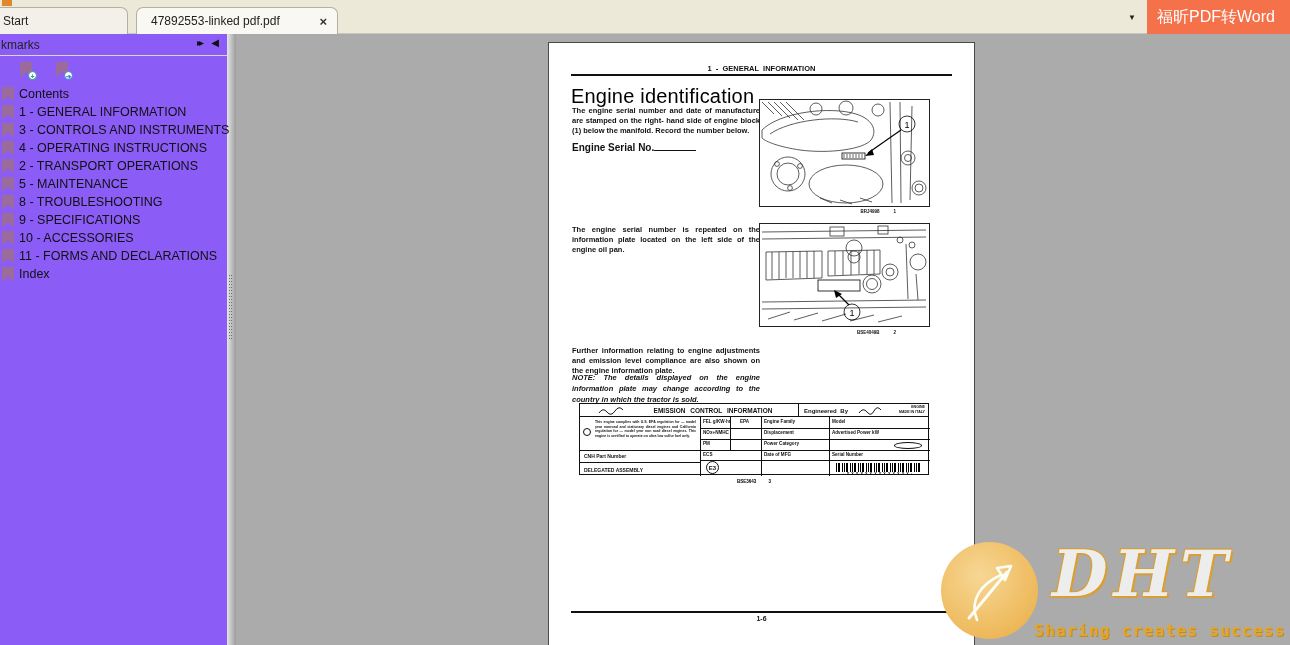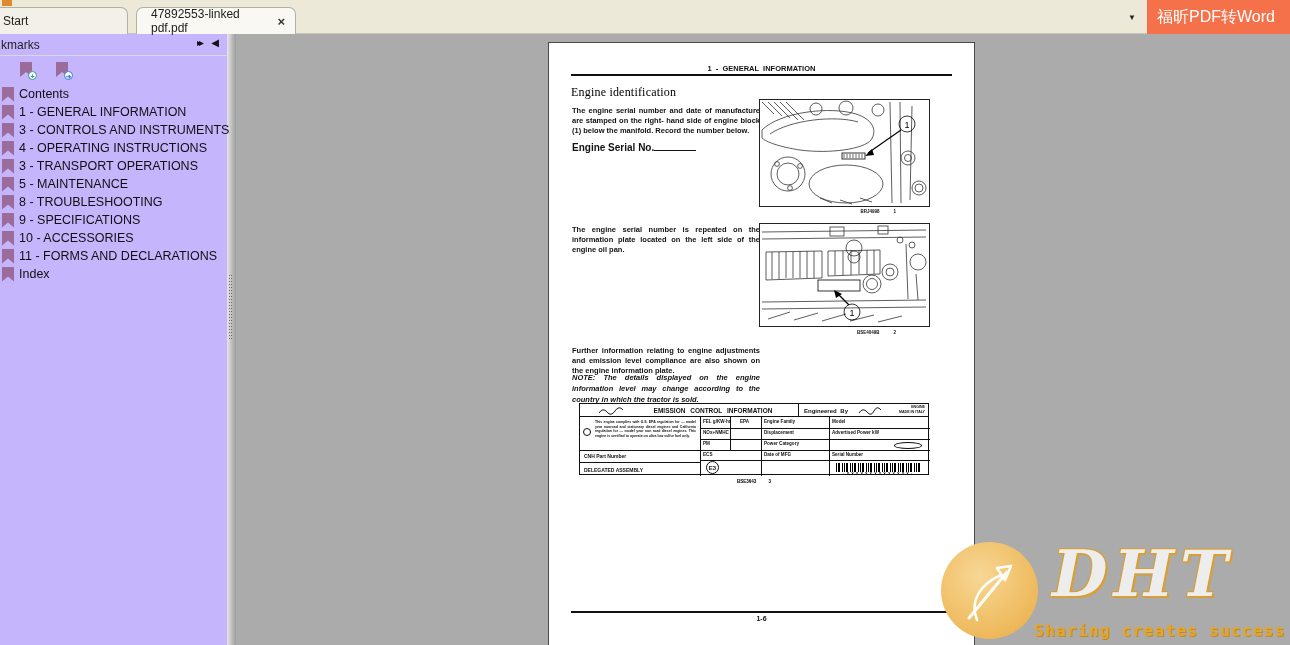--- a/index.html
+++ b/index.html
@@ -3,27 +3,27 @@
 <meta charset="utf-8">
 <style>
   * { margin:0; padding:0; box-sizing:border-box; }
   html,body { width:1290px; height:645px; overflow:hidden; font-family:"Liberation Sans",sans-serif; background:#ababab; }
 
   
   .tabbar { position:absolute; left:0; top:0; width:1290px; height:34px; background:#ece9d8; border-bottom:1px solid #c9c6b8; z-index:30; }
   .mini-sq { position:absolute; left:2px; top:0; width:10px; height:6px; background:#e0882e; }
   .tab { position:absolute; top:7px; height:27px; border:1px solid #b3b0a2; border-bottom:none; border-radius:7px 7px 0 0; font-size:12px; color:#222; display:flex; align-items:center; }
   .tab-start { left:-14px; width:142px; background:#f2f0e8; padding-left:16px; }
-  .tab-active { left:136px; width:160px; background:#f9f8f3; padding-left:14px; justify-content:space-between; padding-right:10px; }
+  .tab-active { left:136px; width:202px; background:#f9f8f3; padding-left:14px; justify-content:space-between; padding-right:10px; }
   .tab-close { font-size:13px; font-weight:bold; color:#333; cursor:default; line-height:1; }
   .caret-btn { position:absolute; left:1124px; top:10px; width:16px; height:15px; font-size:8px; color:#222; text-align:center; line-height:15px; }
   .convert-btn { position:absolute; left:1147px; top:0; width:160px; height:34px; background:#f4714a; color:#fff; font-size:16px; line-height:34px; padding-left:10px; white-space:nowrap; overflow:hidden; }
 
   
-  .panel { position:absolute; left:0; top:34px; width:227px; height:611px; background:#c4b5fd; z-index:20; }
+  .panel { position:absolute; left:0; top:34px; width:227px; height:611px; background:#8b5cf6; z-index:20; }
   .panel-head { position:absolute; left:0; top:0; width:100%; height:22px; border-bottom:1px solid #d7d7d7; }
   .panel-title { position:absolute; left:1px; top:4px; font-size:12px; color:#222; }
   .ph-ico { position:absolute; top:3px; font-size:10px; color:#111; }
   .ph-exp { right:26px; letter-spacing:-3px; }
   .ph-col { right:8px; }
   .bm-toolbar { position:absolute; left:0; top:26px; height:24px; width:100%; }
   .bm-tool { position:absolute; top:2px; width:13px; height:16px; }
   .bm-flag { position:absolute; left:0; top:0; width:12px; height:15px; background:#9b6b9b; clip-path:polygon(0 0,100% 0,100% 100%,50% 66%,0 100%); }
   .badge { position:absolute; right:-4px; bottom:-2px; width:9px; height:9px; border-radius:50%; font-size:7px; font-weight:bold; text-align:center; line-height:9px; background:#fff; }
   .badge-add { border:1px solid #2d9a94; color:#2d9a94; }
@@ -39,21 +39,21 @@
           background:repeating-linear-gradient(to bottom,#6e6e6e 0 1px,transparent 1px 3px);
           -webkit-mask:linear-gradient(to right,#000 1px,transparent 1px 2px,#000 2px 3px,transparent 3px); }
 
   
   .docarea { position:absolute; left:236px; top:34px; width:1054px; height:611px; background:#ababab; }
   .page { position:absolute; left:548px; top:42px; width:427px; height:610px; background:#fff; border:1px solid #4a4a4a; z-index:5; }
   .pg-header { position:absolute; top:21px; left:0; width:100%; text-align:center; font-size:7.5px; font-weight:bold; color:#111; word-spacing:2px; }
   .rule { position:absolute; left:22px; right:22px; height:2px; background:#111; }
   .rule-top { top:31px; }
   .rule-bot { top:568px; height:1.5px; }
-  .pg-title { position:absolute; left:22px; top:42px; font-size:12px; color:#000; letter-spacing:.2px;font-family:Liberation Serif, serif; }
+  .pg-title { position:absolute; left:22px; top:42px; font-size:20px; color:#000; letter-spacing:.2px; }
   .para { position:absolute; left:23px; width:188px; font-size:7.5px; font-weight:bold; line-height:1.3; text-align:justify; color:#111; }
   .p1 { top:63px; } .p2 { top:182px; } .p3 { top:303px; }
   .note { top:330px; font-style:italic; line-height:1.45; }
   .serial { position:absolute; left:23px; top:99px; font-size:10px; font-weight:bold; color:#111; }
   .serial u { text-decoration:none; display:inline-block; width:42px; border-bottom:1px solid #111; }
   .fig { position:absolute; left:210px; width:171px; border:1.5px solid #222; background:#fff; }
   .fig1 { top:56px; height:108px; } .fig2 { top:180px; height:104px; }
   .figcap { position:absolute; left:210px; width:171px; font-size:4.5px; font-weight:bold; color:#111; display:flex; justify-content:flex-end; gap:14px; padding-right:34px; }
   .cap1 { top:166px; } .cap2 { top:287px; }
   .cap3 { position:absolute; left:30px; top:436px; width:350px; font-size:4.5px; font-weight:bold; display:flex; justify-content:center; gap:12px; }
@@ -132,21 +132,21 @@
       <div class="bm-row">
         <span class="bm-flag"></span>
         <span class="bm-label">3 - CONTROLS AND INSTRUMENTS</span>
       </div>
       <div class="bm-row">
         <span class="bm-flag"></span>
         <span class="bm-label">4 - OPERATING INSTRUCTIONS</span>
       </div>
       <div class="bm-row">
         <span class="bm-flag"></span>
-        <span class="bm-label">3 - TRANSPORT OPERATIONS</span>
+        <span class="bm-label">2 - TRANSPORT OPERATIONS</span>
       </div>
       <div class="bm-row">
         <span class="bm-flag"></span>
         <span class="bm-label">5 - MAINTENANCE</span>
       </div>
       <div class="bm-row">
         <span class="bm-flag"></span>
         <span class="bm-label">8 - TROUBLESHOOTING</span>
       </div>
       <div class="bm-row">
@@ -244,21 +244,21 @@
       <path d="M89 81 L78 70" stroke="#000" stroke-width="1.2"></path>
       <path d="M76 74 L74 66 L82 70 Z" fill="#000" stroke="none"></path>
     </svg>
   </div>
   <div class="figcap cap2">
     <span>BSE4049B</span>
       <span>2</span>
   </div>
 
   <div class="para p3">Further information relating to engine adjustments and emission level compliance are also shown on the engine information plate.</div>
-  <div class="para note">NOTE: The details displayed on the engine information level may change according to the country in which the tractor is sold.</div>
+  <div class="para note">NOTE: The details displayed on the engine information plate may change according to the country in which the tractor is sold.</div>
 
   <div class="etable">
     <div class="eth">
       <svg class="squig" style="left:18px" width="26" height="10" viewBox="0 0 26 10">
         <path d="M1 7 Q5 1 9 6 T17 5 T25 4" stroke="#000" stroke-width="0.9" fill="none"></path>
       </svg>
       <span class="etitle">EMISSION  CONTROL  INFORMATION</span>
       <span class="engby">Engineered  By</span>
       <svg class="squig" style="left:278px" width="24" height="10" viewBox="0 0 24 10">
         <path d="M1 7 Q5 1 9 6 T16 5 T23 4" stroke="#000" stroke-width="0.9" fill="none"></path>

